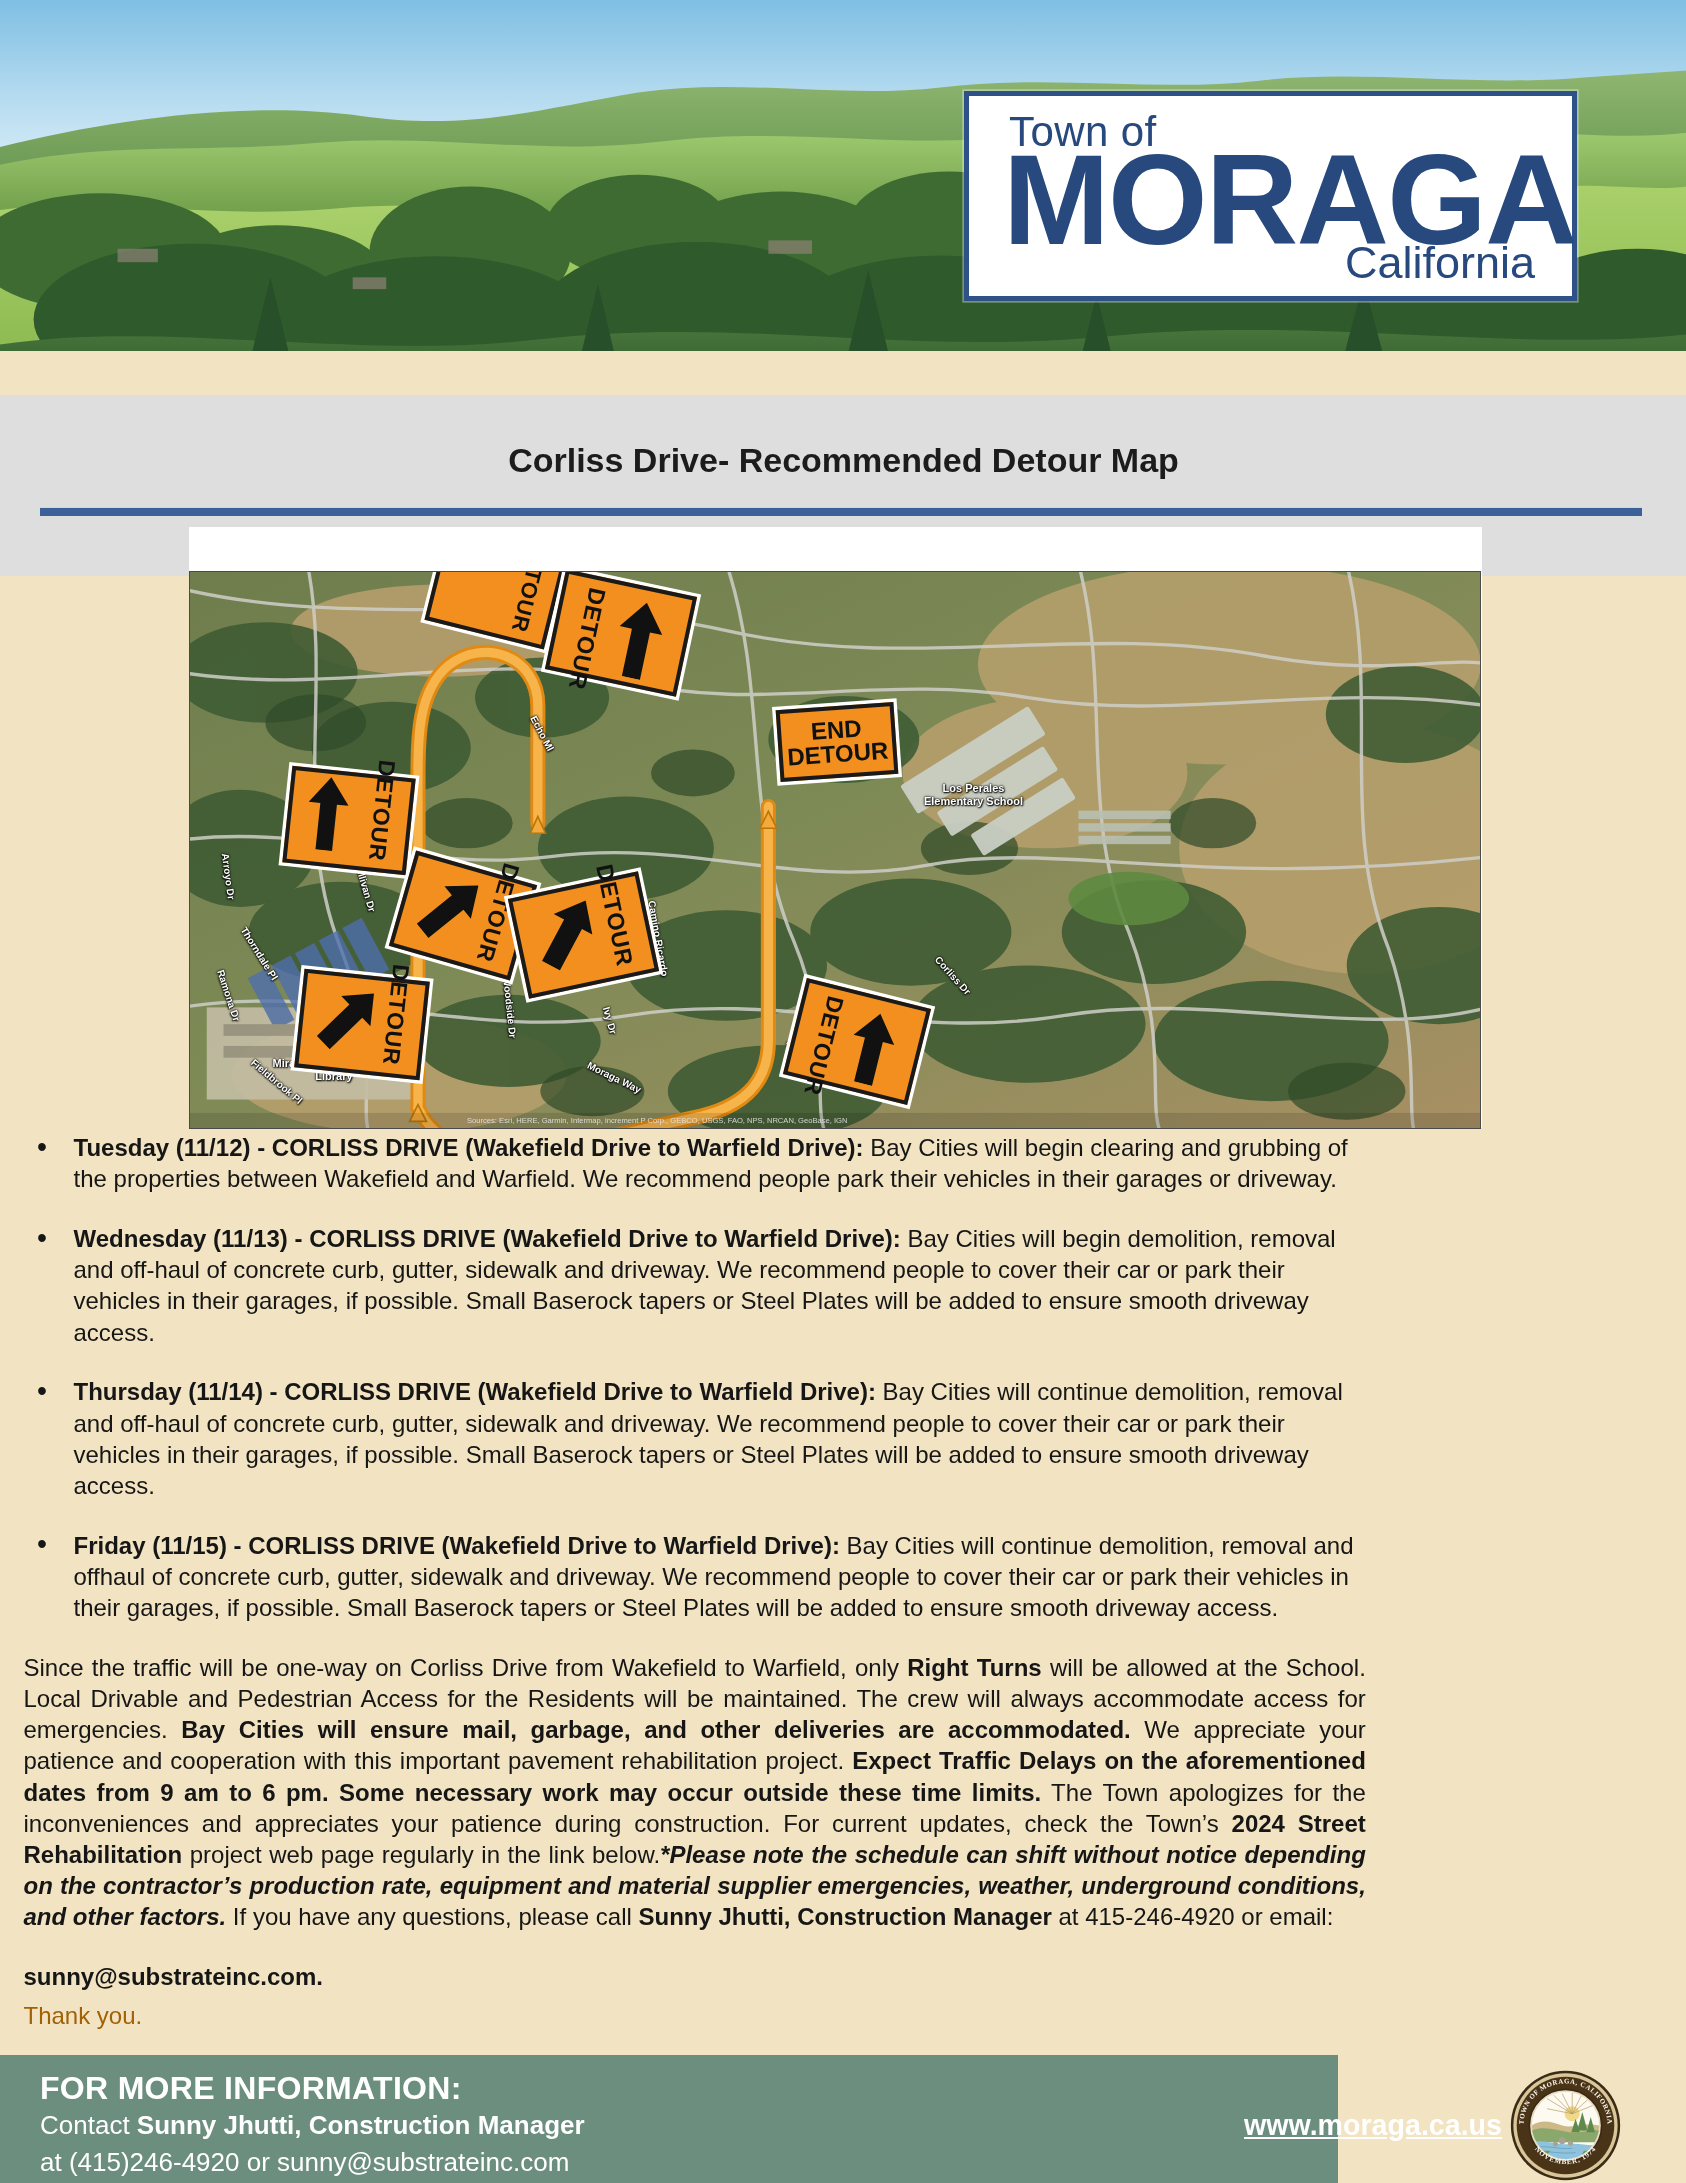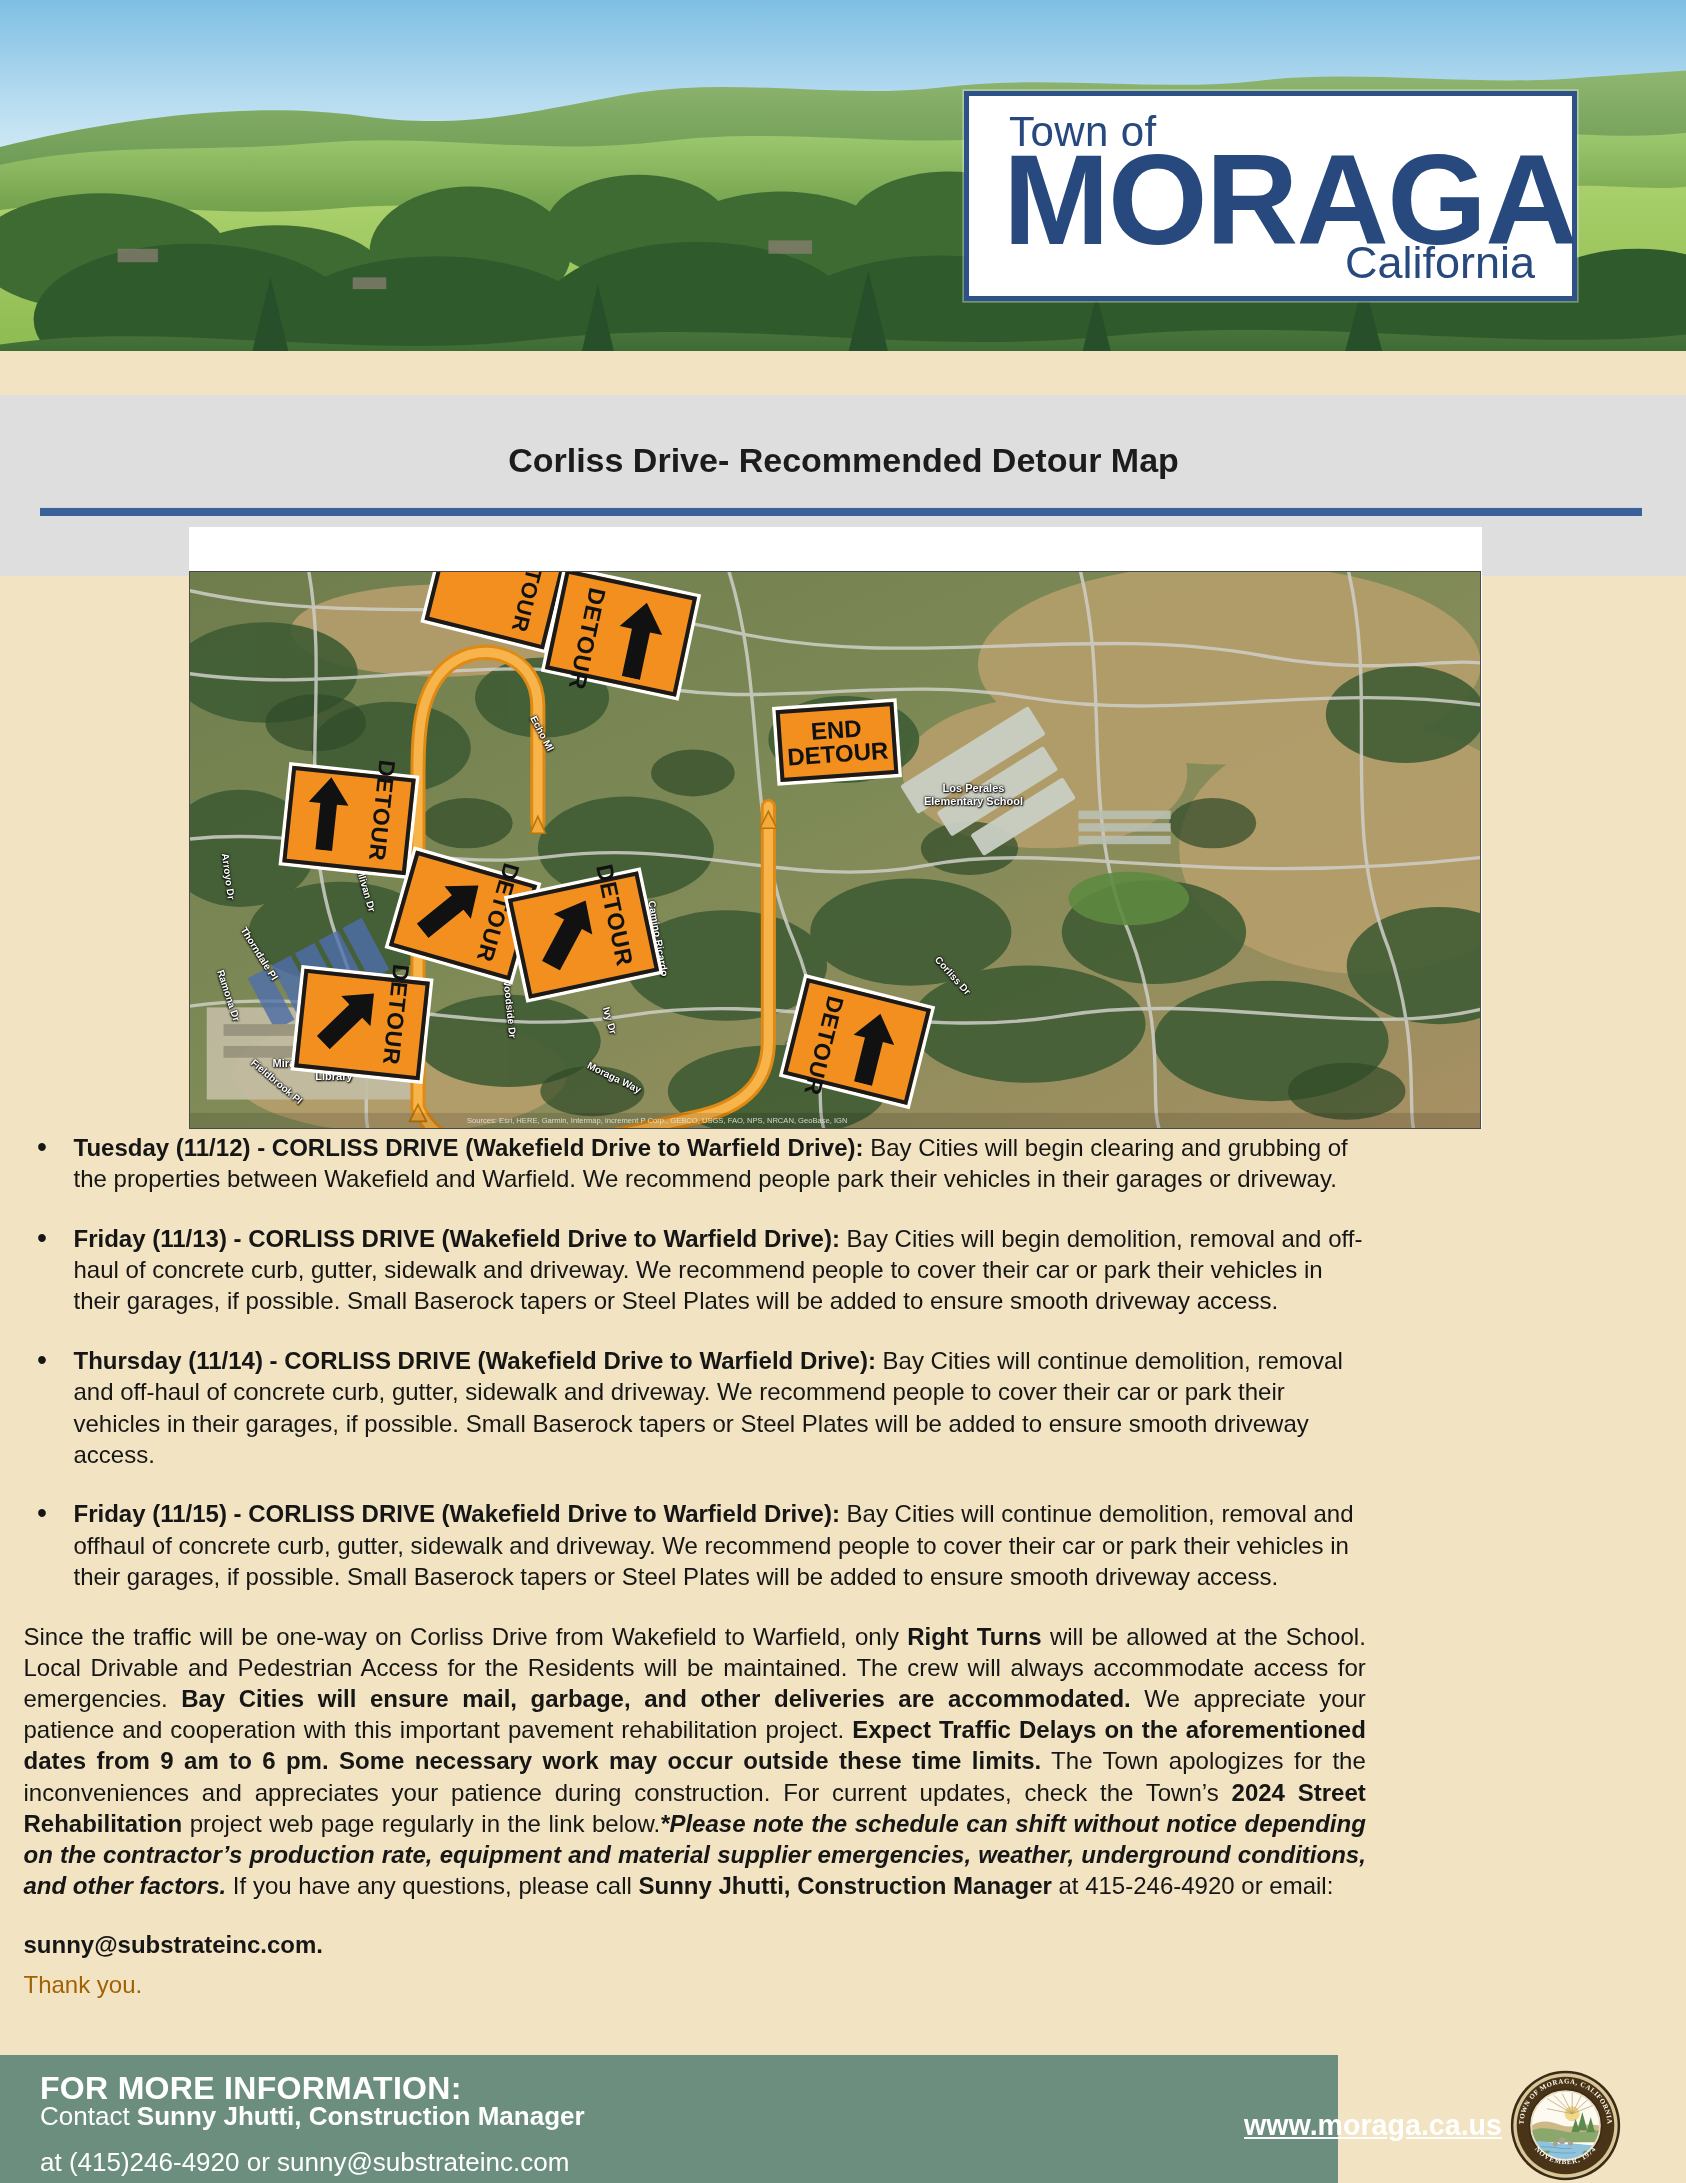--- a/index.html
+++ b/index.html
@@ -143,21 +143,21 @@
   .footer {
     position:absolute; left:0; bottom:0; width:1338px; height:128px;
     background:#6b8e7f;
   }
   .footer-head {
     position:absolute; left:40px; top:15px;
     font-size:32px; font-weight:700; color:#ffffff; letter-spacing:0.3px;
     font-family:"Liberation Sans", sans-serif;
   }
   .footer-l2 {
-    position:absolute; left:40px; top:46px;
+    position:absolute; left:40px; top:55px;
     font-size:26px; color:#ffffff; font-family:"Liberation Sans", sans-serif;
   }
   .footer-l2 b { font-weight:700; }
   .footer-l3 {
     position:absolute; left:40px; top:92px;
     font-size:26px; color:#ffffff; font-family:"Liberation Sans", sans-serif;
   }
   .footer-url {
     position:absolute; left:1244px; top:54px;
     font-size:28.6px; font-weight:700; color:#ffffff; text-decoration:underline;
@@ -468,21 +468,21 @@
     </div>
   </div>
 </div>
 
 <div class="content">
   <ul class="bullets">
     <li>
       <b>Tuesday (11/12) - CORLISS DRIVE (Wakefield Drive to Warfield Drive):</b><span> Bay Cities will begin clearing and grubbing of the properties between Wakefield and Warfield. We recommend people park their vehicles in their garages or driveway.</span>
     </li>
     <li>
-      <b>Friday  (11/13) - CORLISS DRIVE (Wakefield Drive to Warfield Drive):</b><span>  Bay Cities will begin demolition, removal and off-haul of concrete curb, gutter, sidewalk and driveway. We recommend people to cover their car or park their vehicles in their garages, if possible. Small Baserock tapers or Steel Plates will be added to ensure smooth driveway access.</span>
+      <b>Wednesday  (11/13) - CORLISS DRIVE (Wakefield Drive to Warfield Drive):</b><span>  Bay Cities will begin demolition, removal and off-haul of concrete curb, gutter, sidewalk and driveway. We recommend people to cover their car or park their vehicles in their garages, if possible. Small Baserock tapers or Steel Plates will be added to ensure smooth driveway access.</span>
     </li>
     <li>
       <b>Thursday (11/14) - CORLISS DRIVE (Wakefield Drive to Warfield Drive):</b><span>  Bay Cities will continue demolition, removal and off-haul of concrete curb, gutter, sidewalk and driveway. We recommend people to cover their car or park their vehicles in their garages, if possible. Small Baserock tapers or Steel Plates will be added to ensure smooth driveway access.</span>
     </li>
     <li>
       <b>Friday (11/15) - CORLISS DRIVE (Wakefield Drive to Warfield Drive):</b><span> Bay Cities will continue demolition, removal and offhaul of concrete curb, gutter, sidewalk and driveway. We recommend people to cover their car or park their vehicles in their garages, if possible. Small Baserock tapers or Steel Plates will be added to ensure smooth driveway access.</span>
     </li>
   </ul>
 
   <p class="para"><span>Since the traffic will be one-way on Corliss Drive from Wakefield to Warfield, only </span><b>Right Turns</b><span> will be allowed at the  School.  Local  Drivable  and  Pedestrian  Access  for  the  Residents  will  be  maintained.  The  crew will always accommodate access for emergencies.  </span><b>Bay Cities will ensure mail, garbage, and other deliveries are accommodated.</b><span> We appreciate your patience and cooperation with this important pavement rehabilitation project. </span><b>Expect Traffic Delays on the aforementioned dates from 9 am to 6 pm. Some necessary work may occur outside these time limits.</b><span> The Town apologizes for the inconveniences and appreciates your patience during construction. For current updates, check the Town’s </span><b>2024 Street Rehabilitation</b><span> project web page regularly in the link below.</span><span class="bi">*Please  note  the  schedule  can  shift without notice depending  on  the  contractor’s production rate, equipment  and  material  supplier  emergencies,  weather, underground conditions,  and  other  factors.</span><span> If you have any questions, please call </span><b>Sunny Jhutti, Construction Manager</b><span> at 415-246-4920 or email:</span></p>

